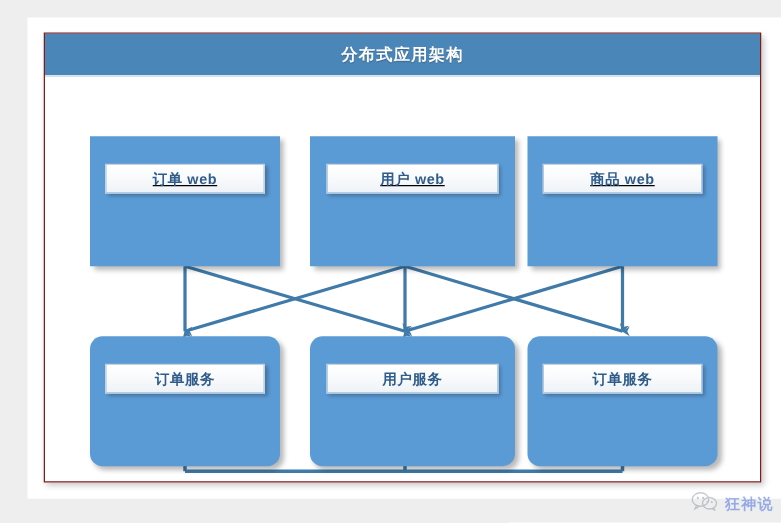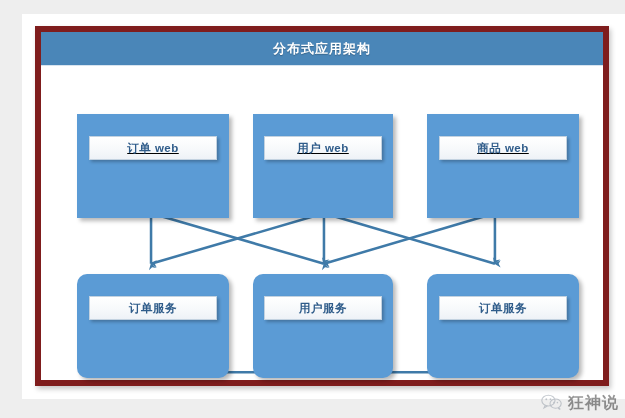--- a/index.html
+++ b/index.html
@@ -26,21 +26,21 @@
   }
 
   
   #panel {
     position: absolute;
     left: 13px;
     top: 12px;
     width: 574px;
     height: 360px;
     background: #ffffff;
-    border: 6px solid #7f1d1d;
+    border: 1px solid #7f1d1d;
     box-sizing: border-box;
     box-shadow: 2px 3px 5px rgba(0,0,0,0.22);
   }
 
   
   #title-bar {
     position: absolute;
     left: 0;
     top: 0;
     width: 100%;
@@ -93,21 +93,21 @@
     font-size: 11.5px;
     font-weight: bold;
     letter-spacing: 0.5px;
     white-space: nowrap;
   }
 
   
   .row-web    { top: 48px;  height: 104px; text-decoration: underline; }
   .row-svc    { top: 208px; height: 104px; border-radius: 10px; }
   .col-1 { left: 36px;  width: 152px; }
-  .col-2 { left: 212px; width: 140px; }
+  .col-2 { left: 212px; width: 164px; }
   .col-3 { left: 386px; width: 152px; justify-content: center; }
 
   
   #wires {
     position: absolute;
     left: 0; top: 0;
     width: 100%; height: 100%;
     pointer-events: none;
   }
 
@@ -115,22 +115,22 @@
   #watermark {
     position: absolute;
     right: 6px;
     bottom: 4px;
     display: flex;
     align-items: center;
     gap: 5px;
     opacity: 0.42;
   }
   #watermark-text {
-    font-size: 16px;
-    color: #000000;
+    font-size: 12px;
+    color: #1d4ed8;
     font-weight: bold;
     letter-spacing: 1px;
   }
 </style>
 </head>
 <body>
 
 <div id="card">
 
   <div id="panel">

